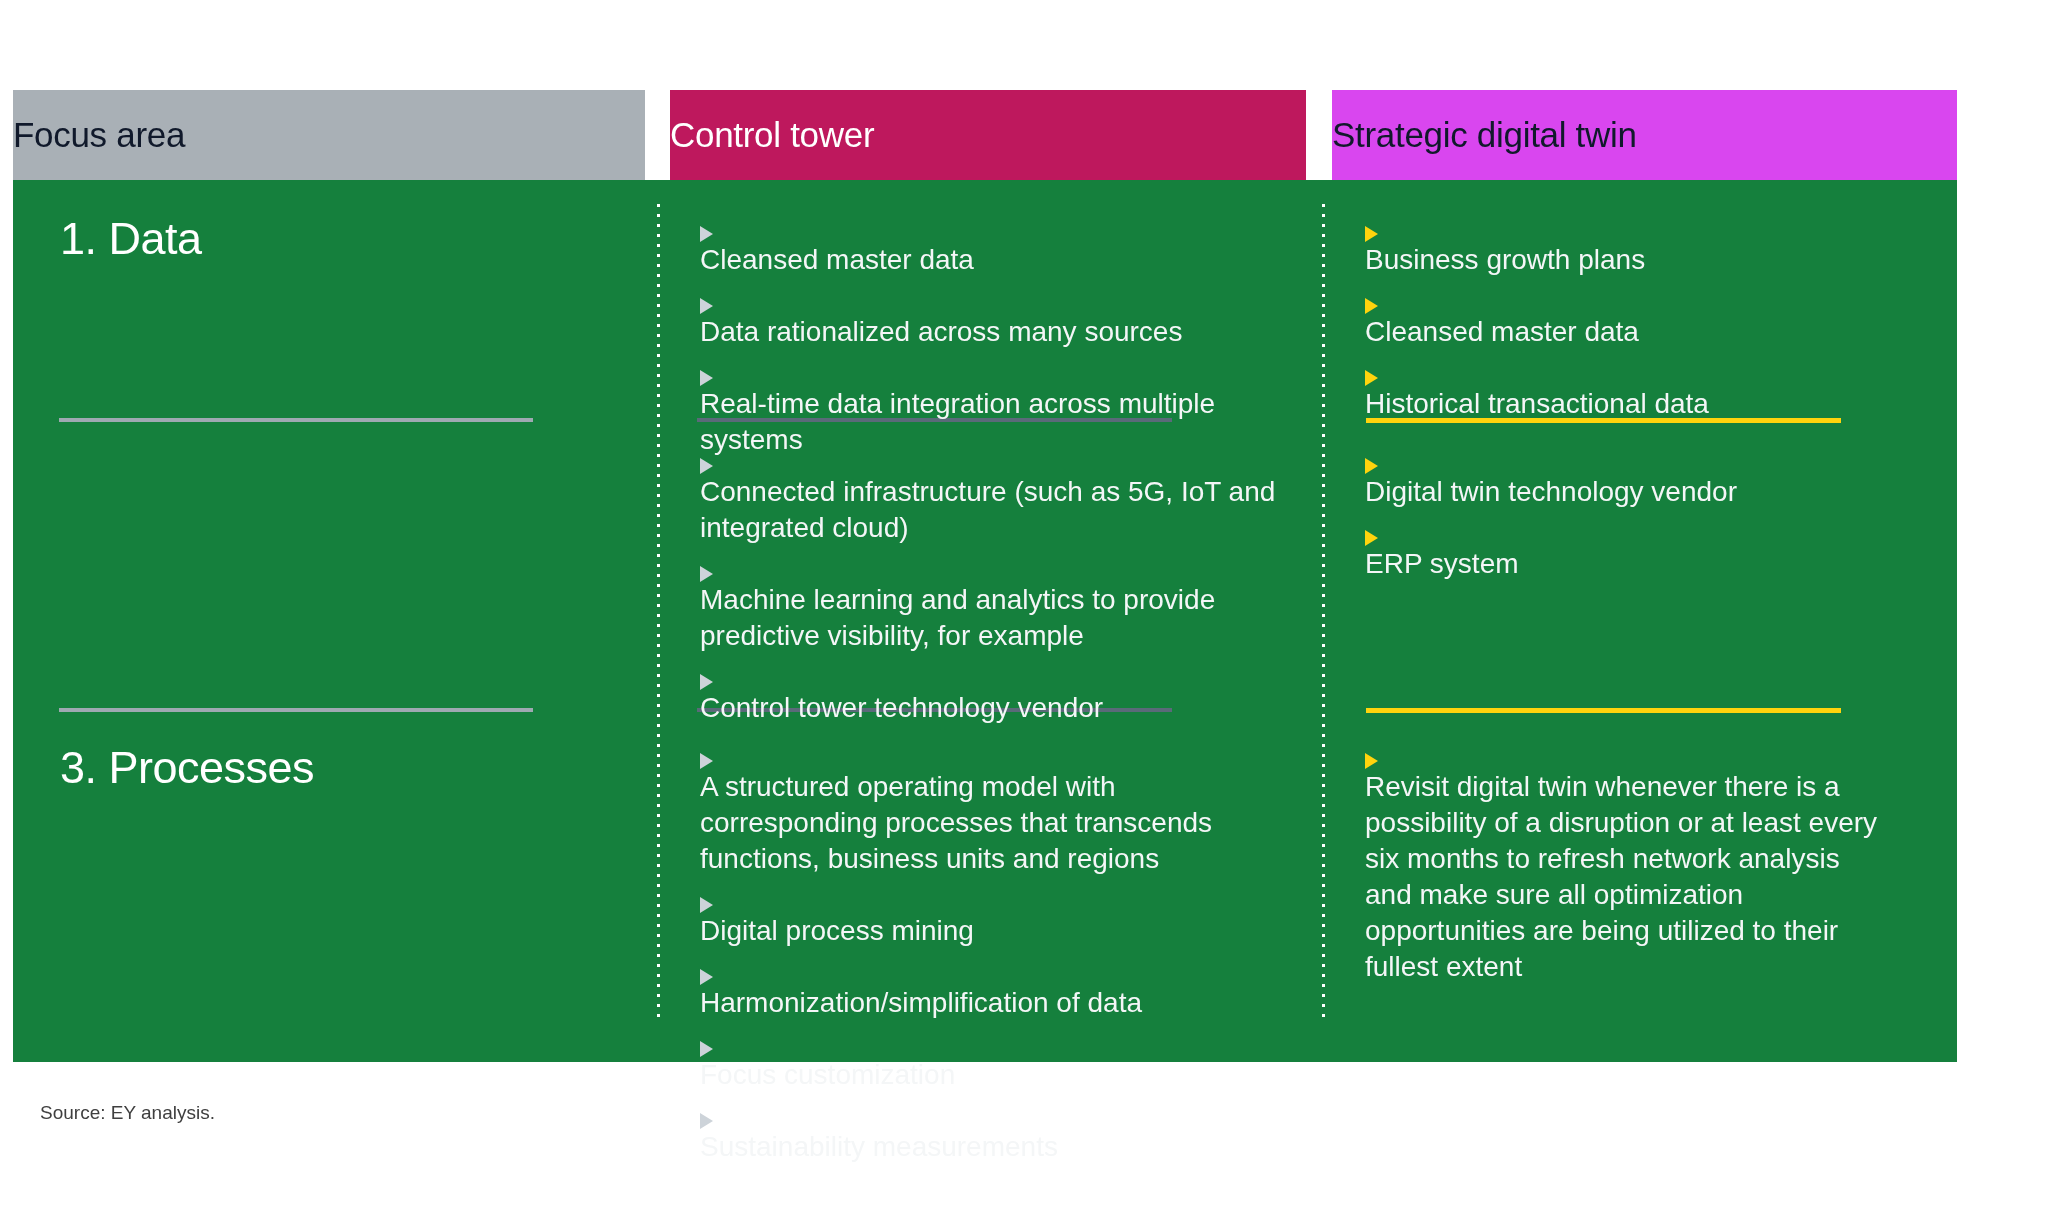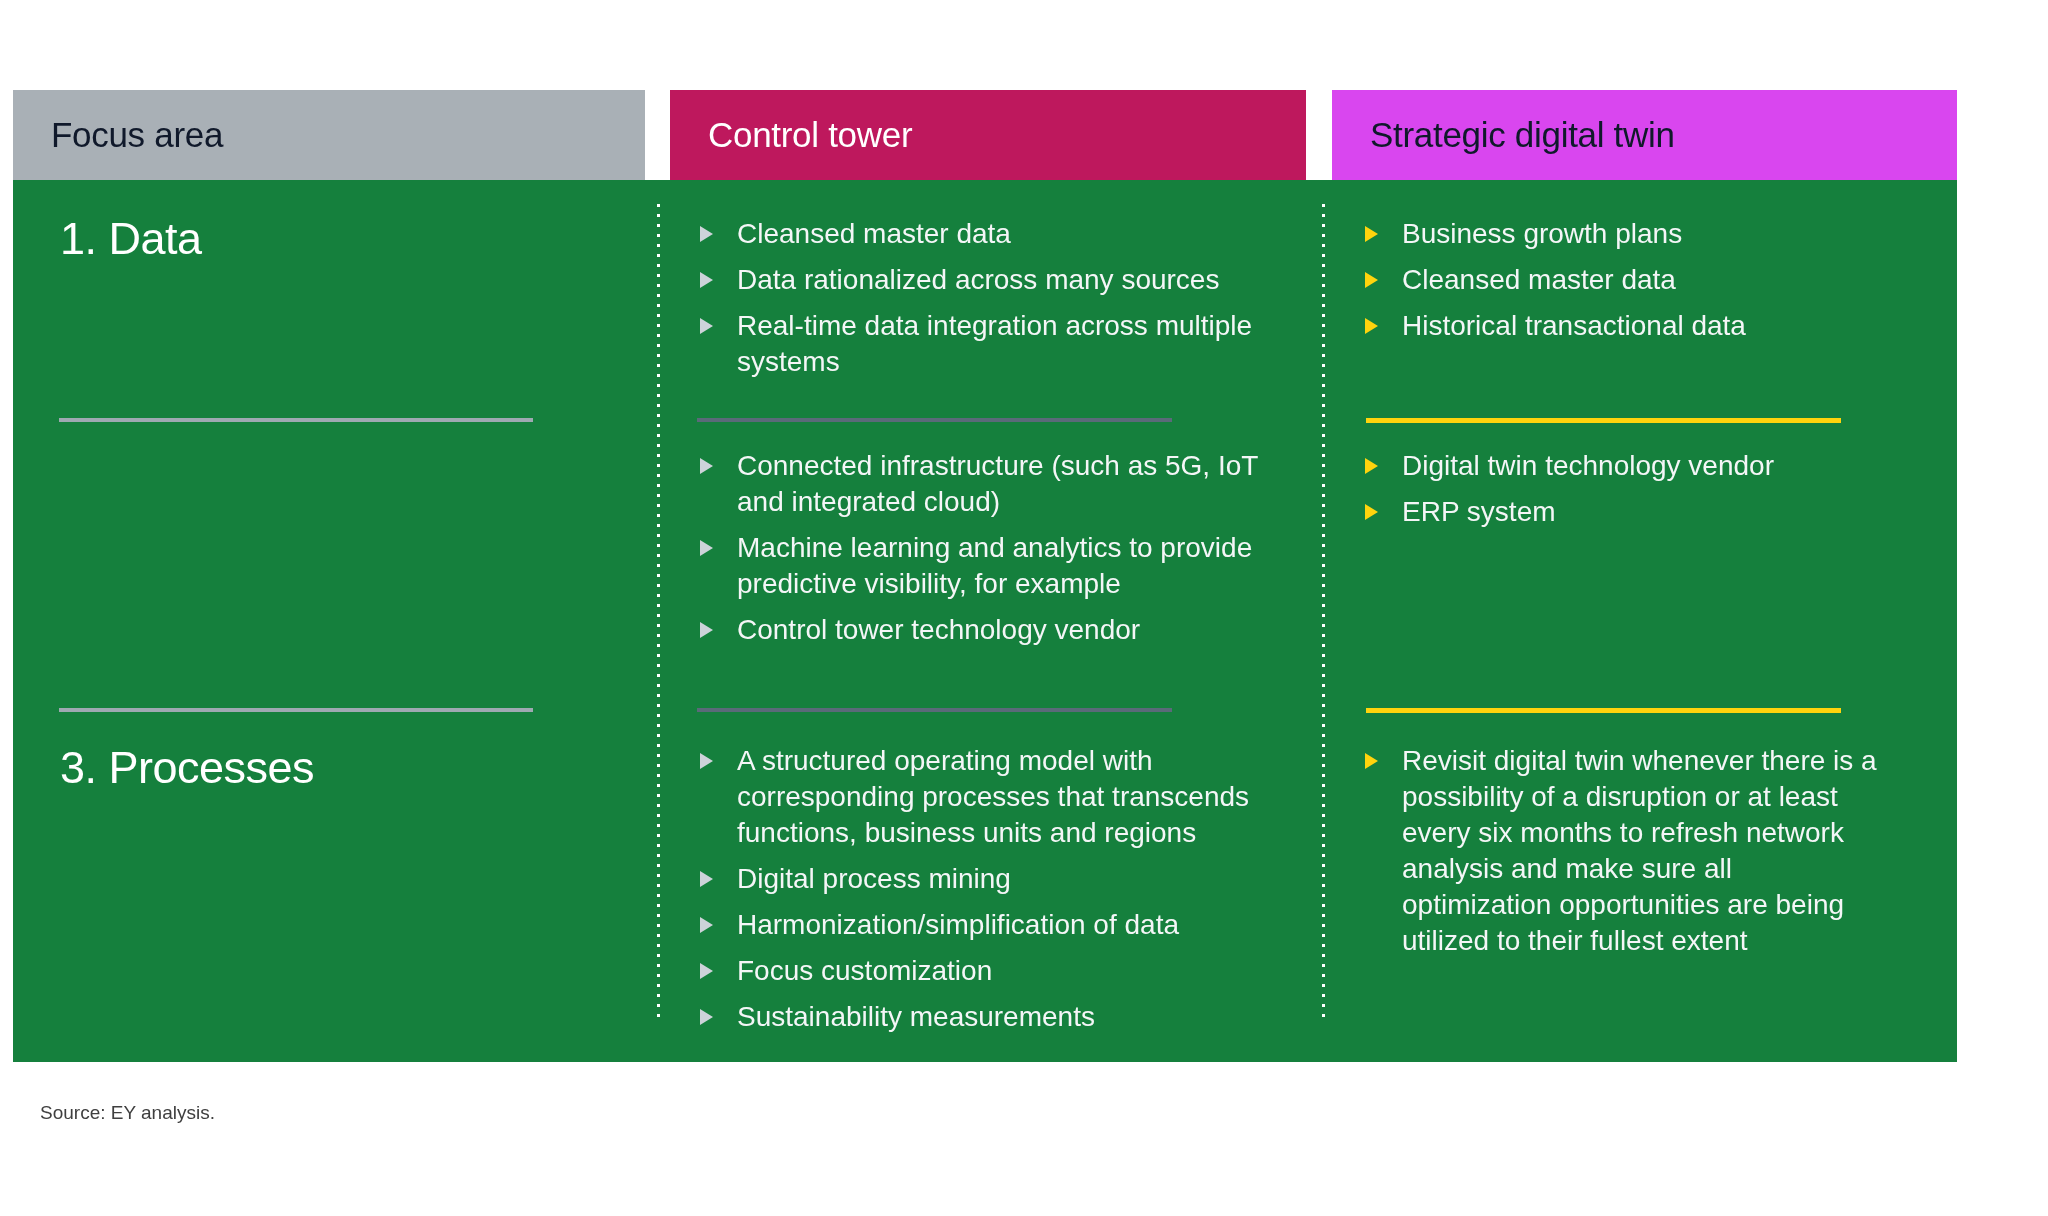--- a/index.html
+++ b/index.html
@@ -9,21 +9,21 @@
     font-family:"Liberation Sans", sans-serif;
     position:relative;
     overflow:hidden;
   }
   .figure{position:absolute;left:0;top:0;width:2048px;height:1216px;}
 
   
   .hdr{
     position:absolute;top:90px;height:90px;
     display:flex;align-items:center;
-    padding-left:38px;box-sizing:border-box;
+    box-sizing:border-box;
     font-size:35px;letter-spacing:-0.3px;
   }
   .hdr-focus{left:13px;width:632px;background:#a9b0b6;color:#10192b;}
   .hdr-control{left:670px;width:636px;background:#be185d;color:#ffffff;}
   .hdr-digital{left:1332px;width:625px;background:#d946ef;color:#10192b;}
 
   
   .panel{
     position:absolute;left:13px;top:180px;width:1944px;height:882px;
     background:#15803d;
@@ -56,20 +56,21 @@
 
   
   ul.blist{
     list-style:none;margin:0;padding:0;
     position:absolute;
     color:#f4f6f7;font-size:28px;line-height:36px;
   }
   ul.blist li{
     display:flex;align-items:flex-start;
     margin:0 0 10px 0;
+    flex-direction:column;
   }
   .tri{
     flex:0 0 auto;
     width:0;height:0;
     border-top:8px solid transparent;
     border-bottom:8px solid transparent;
     border-left:13px solid #cdd3d9;
     margin:10px 24px 0 0;
   }
   .col-digital .tri{border-left-color:#ffd40d;}

